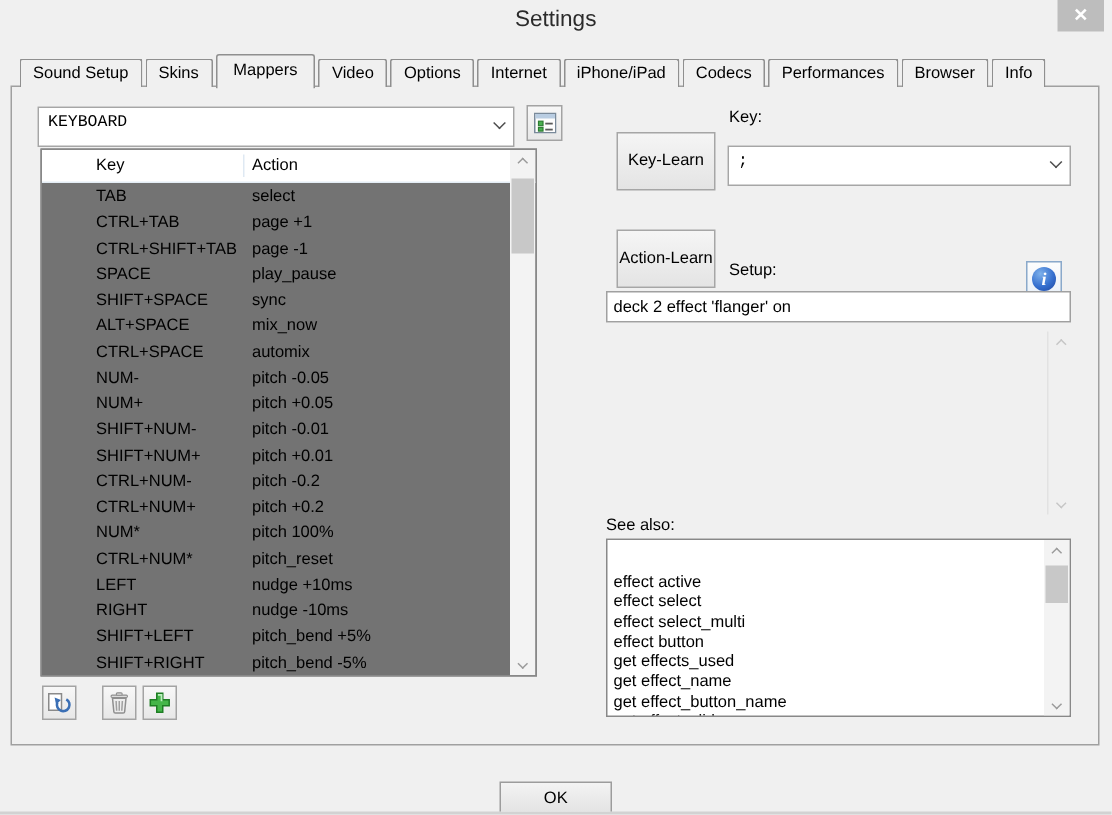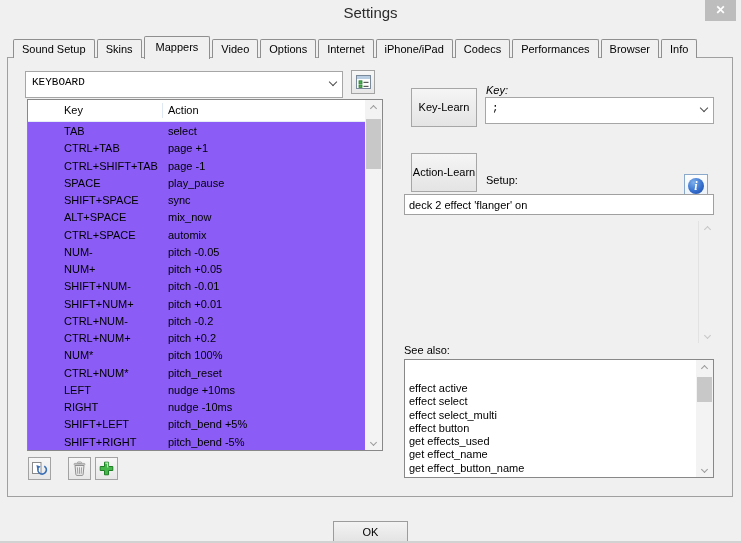--- a/index.html
+++ b/index.html
@@ -42,22 +42,22 @@
   #reset-btn  { left:20px; top:399px; width:23px; height:23px; }
   #delete-btn { left:60px; top:399px; width:23px; height:23px; }
   #add-btn    { left:87px; top:399px; width:23px; height:23px; }
   #info-btn { left:676px; top:116px; width:24px; height:24px; border-color:#8aa9cb;
     background:linear-gradient(#fdfdfd,#e9f1f9); }
   .info-circle { width:16px; height:16px; border-radius:50%;
     background:radial-gradient(circle at 35% 28%, #7db0ea 0%, #3670cf 55%, #1c449e 100%);
     color:#fff; text-align:center; line-height:16px; font-family:"Liberation Serif",serif;
     font-style:italic; font-weight:bold; font-size:12px; }
   
-  .listbox { position:absolute; left:19px; top:41px; width:356px; height:352px;
-    background:#8b5cf6; border:1px solid #888; overflow:hidden; }
+  .listbox { position:absolute; left:19px; top:41px; width:331px; height:352px;
+    background:#737373; border:1px solid #888; overflow:hidden; }
   .list-header { position:relative; height:22px; background:#fff; border-bottom:1px solid #e4edf5; }
   .list-header .hdr-key { position:absolute; left:36px; top:4px; }
   .list-header .hdr-action { position:absolute; left:140px; top:4px; }
   .hdr-divider { position:absolute; left:134px; top:3px; bottom:3px; width:1px; background:#dfe9f3; }
   .list-body { position:absolute; top:23px; left:0; right:17px; bottom:0; overflow:hidden; }
   .list-row { position:relative; height:17.25px; line-height:17.25px; }
   .cell-key { position:absolute; left:36px; white-space:nowrap; }
   .cell-action { position:absolute; left:140px; white-space:nowrap; }
   
   .vscroll { position:absolute; top:0; right:0; bottom:0; width:17px; background:#f3f3f3; }
@@ -65,21 +65,21 @@
   .vscroll .arrow.up { top:0; }
   .vscroll .arrow.down { bottom:0; }
   .vscroll .thumb { position:absolute; left:1px; width:15px; background:#c8c8c8; }
   .vscroll.bare { background:transparent; border-left:1px solid #e2e2e2; }
   
   .learn-btn { position:absolute; left:403px; width:66px; height:39px; border:1px solid #a6a6a6;
     background:linear-gradient(#f5f5f5,#e4e4e4); text-align:center; line-height:37px; }
   #key-learn-btn { top:30px; }
   #action-learn-btn { top:95px; }
   .field-label { position:absolute; color:#000; }
-  #key-label { left:478px; top:26px;font-style:italic; }
+  #key-label { left:478px; top:14px; }
   #action-label { left:478px; top:116px; }
   #action-input { position:absolute; left:396px; top:136px; width:310px; height:21px;
     border:1px solid #a0a0a0; background:#fff; padding:0 4px; font:11px "Liberation Sans",sans-serif; }
   
   #desc-area { position:absolute; left:396px; top:163px; width:311px; height:122px; }
   
   #see-also-label { left:396px; top:286px; }
   #see-also-list { position:absolute; left:396px; top:301px; width:310px; height:119px;
     background:#fff; border:1px solid #888; overflow:hidden; }
   .see-items { position:absolute; top:2px; left:4px; right:17px;margin-top:20px; }

